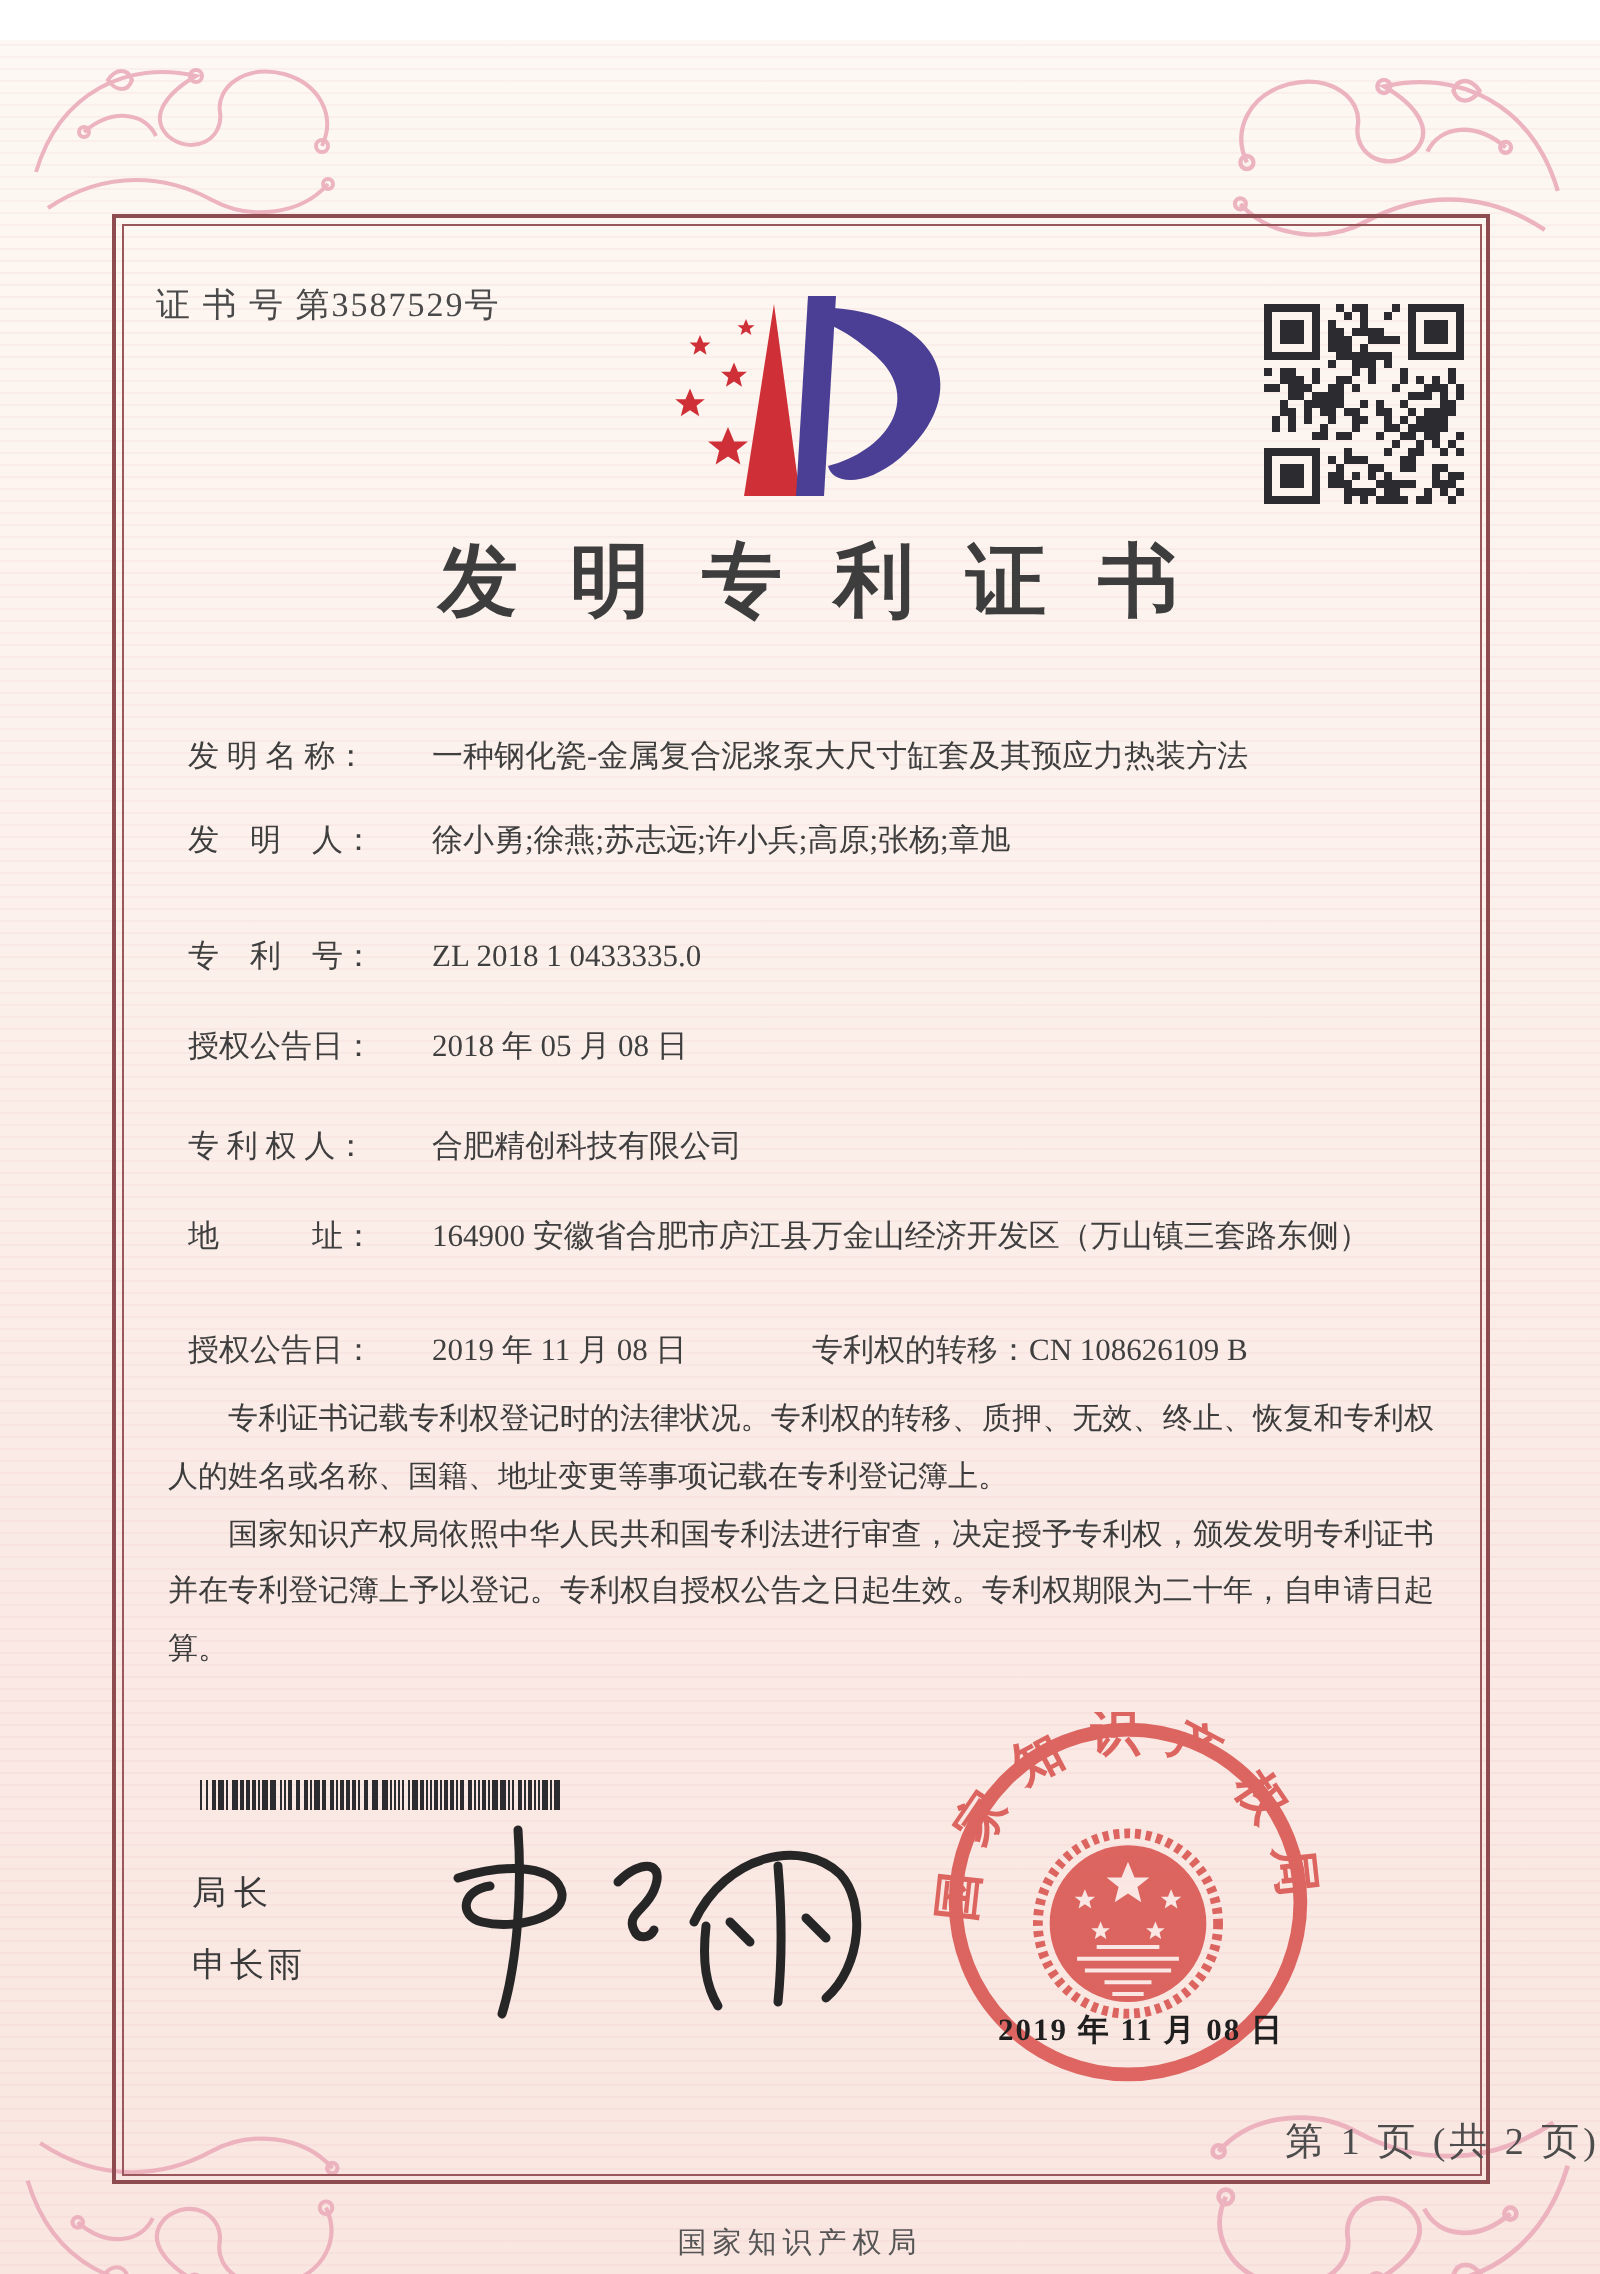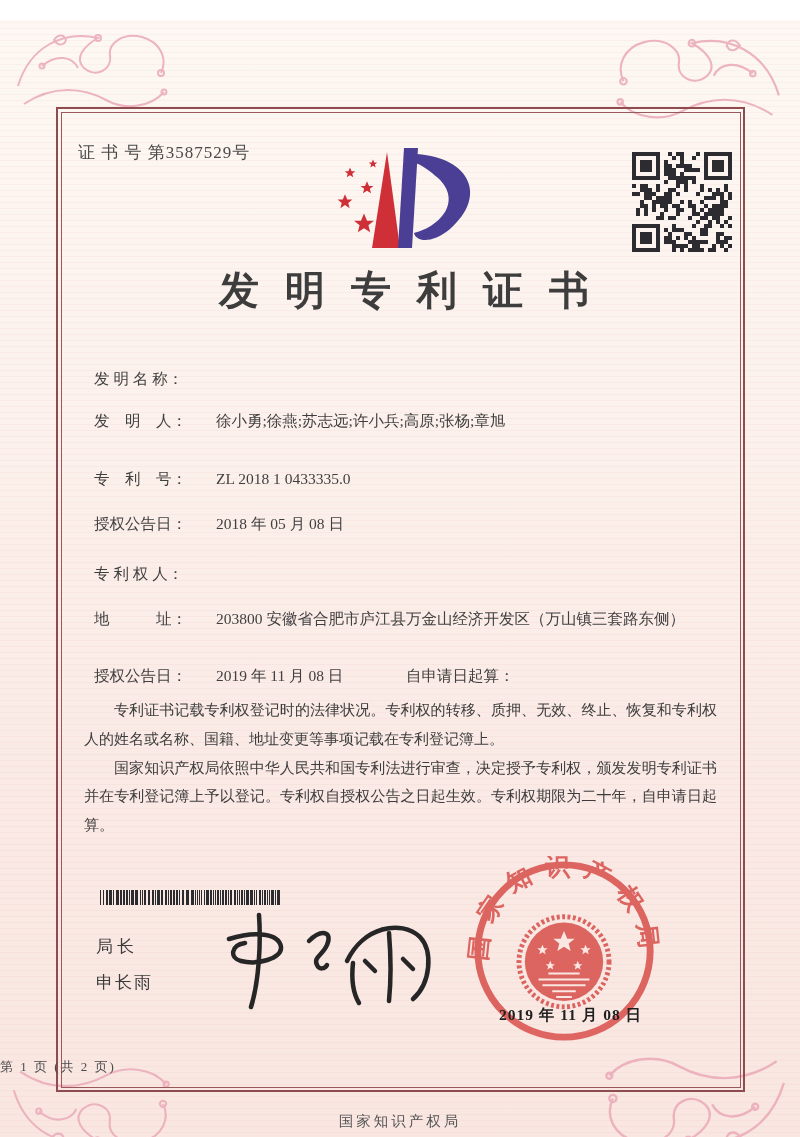--- a/index.html
+++ b/index.html
@@ -62,22 +62,22 @@
   .director-name  { position:absolute; left:96px; top:951px; font-size:17px; color:#3b3b3b; letter-spacing:2px; }
   .signature { position:absolute; left:205px; top:883px; }
   
   .seal { position:absolute; left:466px; top:836px; }
   .seal-date {
     position:absolute; left:478px; top:985px; width:185px; text-align:center;
     font-size:15.5px; font-weight:bold; color:#1f1f1f; letter-spacing:1px;
   }
   
   .page-info {
-    position:absolute; left:0; top:1038px; width:100%; text-align:left;
-    font-size:13px; color:#4c4c4c; letter-spacing:2px;
+    position:absolute; left:0; top:1038px; width:100%; text-align:right;
+    font-size:19px; color:#4c4c4c; letter-spacing:2px;
   }
   .back-note {
     position:absolute; left:0; top:1092px; width:100%; text-align:center;
     font-size:14.5px; color:#555; letter-spacing:3px;
   }
 </style>
 </head>
 <body>
 
 <div class="page">
@@ -336,44 +336,47 @@
       <rect x="20" y="2" width="3" height="3" fill="#2c2c30"></rect>
       <rect x="0" y="18" width="7" height="7" fill="#2c2c30"></rect>
       <rect x="1" y="19" width="5" height="5" fill="#fdf4ef"></rect>
       <rect x="2" y="20" width="3" height="3" fill="#2c2c30"></rect>
     </svg>
 
   <div class="title">发明专利证书</div>
 
   <div class="row r0">
     <span class="lbl">发 明 名 称：</span>
+    <span class="val">一种钢化瓷-金属复合泥浆泵大尺寸缸套及其预应力热装方法</span>
   </div>
   <div class="row r1">
     <span class="lbl">发　明　人：</span>
     <span class="val">徐小勇;徐燕;苏志远;许小兵;高原;张杨;章旭</span>
   </div>
   <div class="row r2">
     <span class="lbl">专　利　号：</span>
     <span class="val">ZL 2018 1 0433335.0</span>
   </div>
   <div class="row r3">
     <span class="lbl">授权公告日：</span>
     <span class="val">2018 年 05 月 08 日</span>
   </div>
   <div class="row r4">
     <span class="lbl">专 利 权 人：</span>
+    <span class="val">合肥精创科技有限公司</span>
   </div>
   <div class="row r5">
     <span class="lbl">地　　　址：</span>
-    <span class="val">203800 安徽省合肥市庐江县万金山经济开发区（万山镇三套路东侧）</span>
+    <span class="val">164900 安徽省合肥市庐江县万金山经济开发区（万山镇三套路东侧）</span>
   </div>
   <div class="row r6">
     <span class="lbl">授权公告日：</span>
     <span class="val val-date">2019 年 11 月 08 日</span>
-    <span class="lbl2">自申请日起算：</span>
+    <span class="lbl2">专利权的转移：</span>
+    <span class="val">CN 108626109 B</span>
   </div>
 
   <div class="body-text">
     <p>专利证书记载专利权登记时的法律状况。专利权的转移、质押、无效、终止、恢复和专利权人的姓名或名称、国籍、地址变更等事项记载在专利登记簿上。</p>
     <p>国家知识产权局依照中华人民共和国专利法进行审查，决定授予专利权，颁发发明专利证书并在专利登记簿上予以登记。专利权自授权公告之日起生效。专利权期限为二十年，自申请日起算。</p>
   </div>
 
   <div class="barcode" id="barcode">
       <i style="width: 1px; margin-right: 2px;"></i>
       <i style="width: 1px; margin-right: 2px;"></i>

